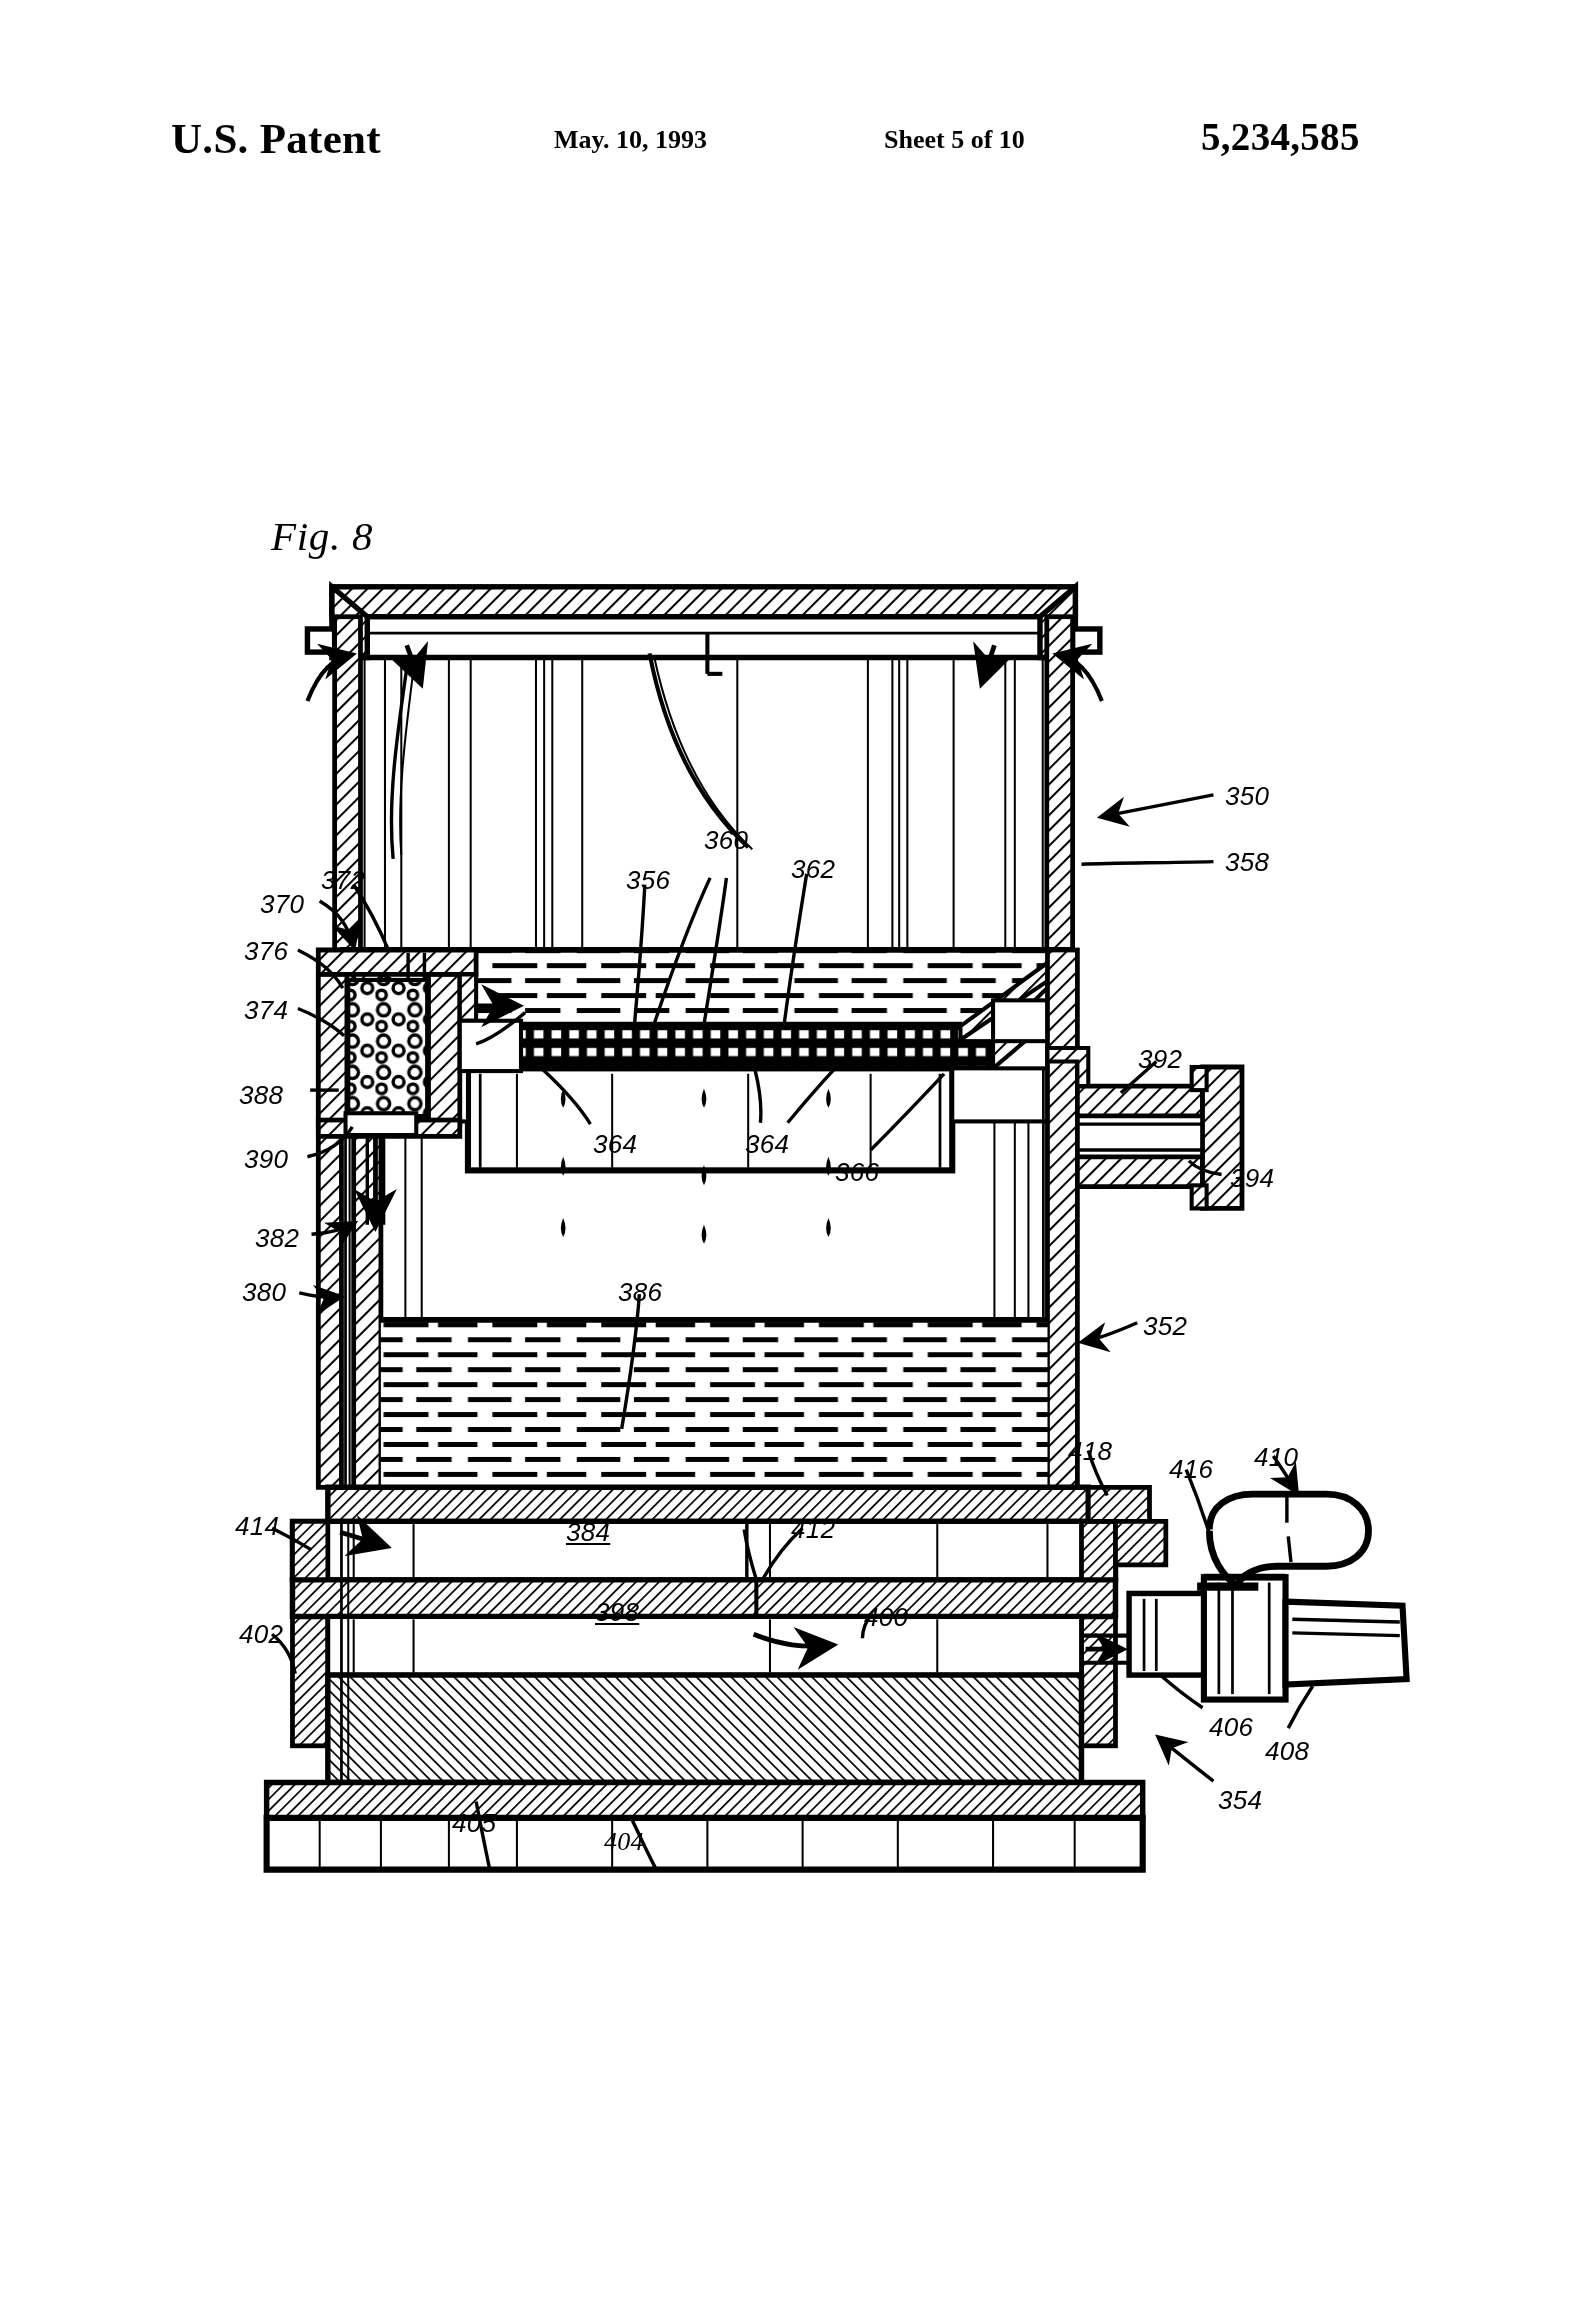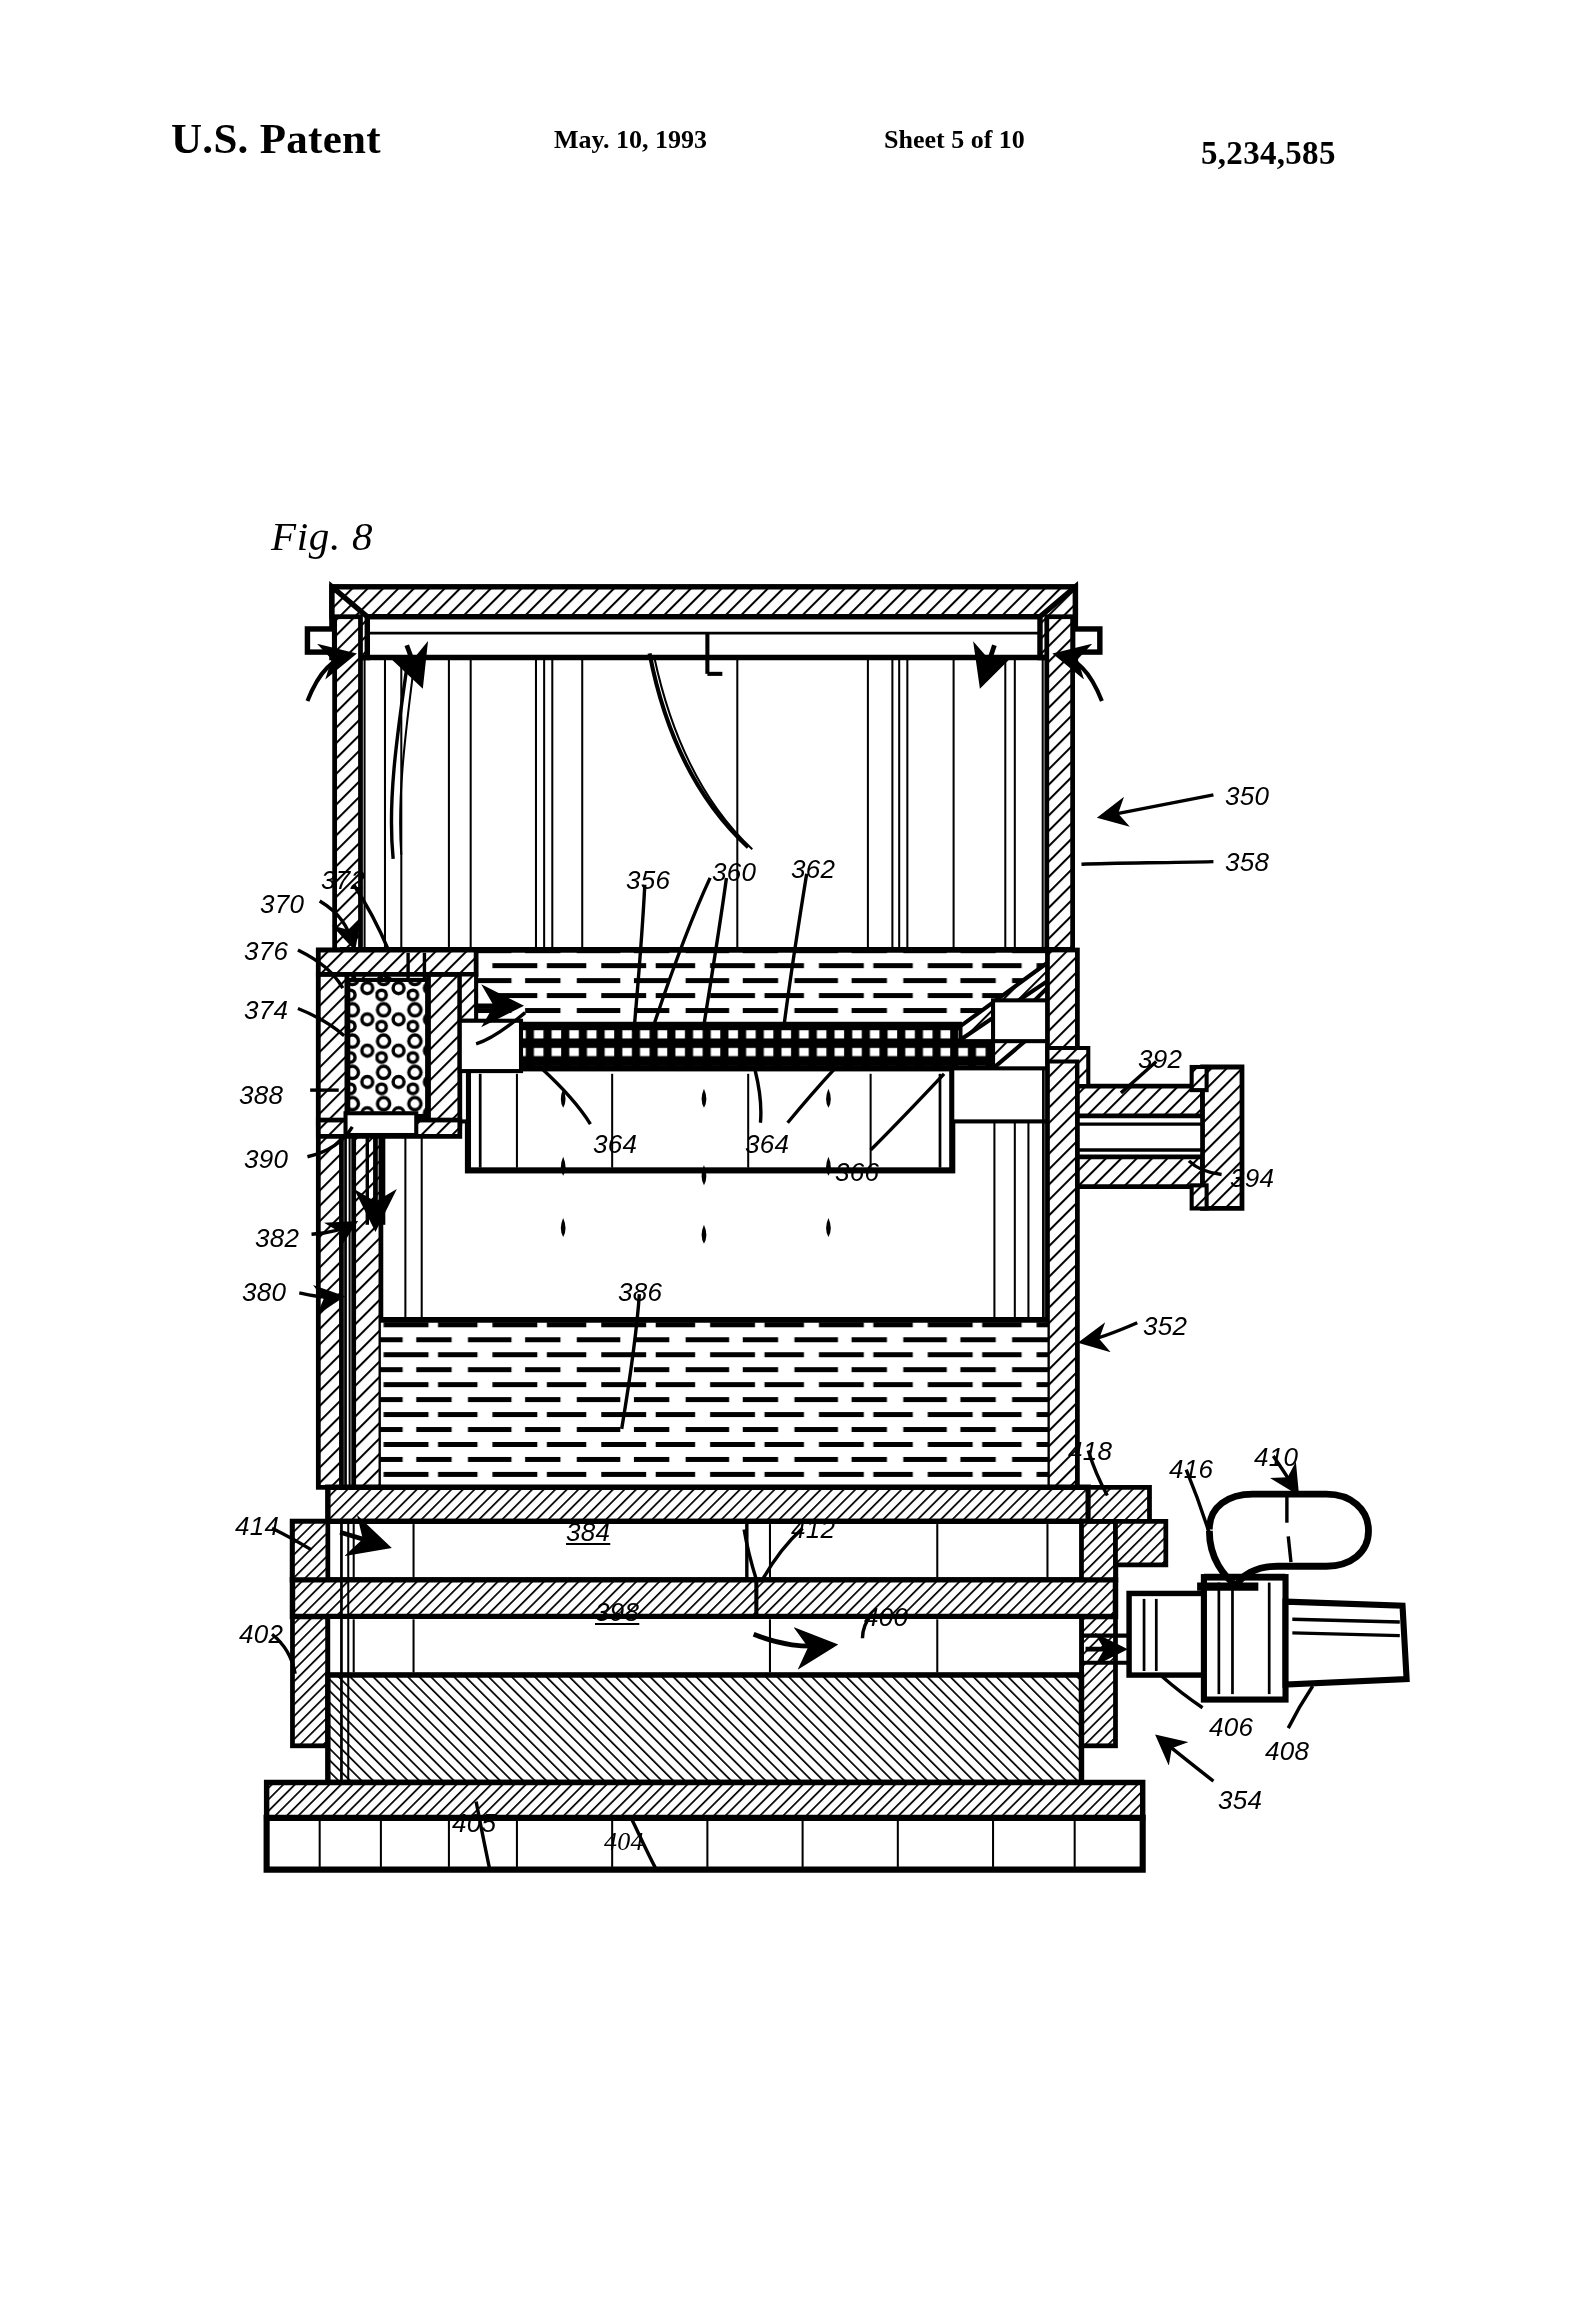--- a/index.html
+++ b/index.html
@@ -52,24 +52,23 @@
     font-weight: bold;
     font-size: 26px;
     white-space: nowrap;
   }
   .hdr-number {
     position: absolute;
     left: 1201px;
     top: 0;
     font-family: "Liberation Serif", serif;
     font-weight: bold;
-    font-size: 33px;
+    font-size: 39px;
     letter-spacing: 0.3px;
     white-space: nowrap;
-    margin-top: 21px;
   }
 
   
   #figure-area {
     position: absolute;
     left: 0;
     top: 0;
     width: 1578px;
     height: 2102px;
   }
@@ -513,21 +512,21 @@
 
     </g>
   </svg>
 <div class="ref" style="left: 1225px; top: 783px;">350</div>
     <div class="ref" style="left: 1225px; top: 849px;">358</div>
     <div class="ref" style="left: 321px; top: 867px;">372</div>
     <div class="ref" style="left: 260px; top: 891px;">370</div>
     <div class="ref" style="left: 244px; top: 938px;">376</div>
     <div class="ref" style="left: 244px; top: 997px;">374</div>
     <div class="ref" style="left: 626px; top: 867px;">356</div>
-    <div class="ref" style="left: 704px; top: 859px; margin-left: 8px;">360</div>
+    <div class="ref" style="left: 704px; top: 827px;">360</div>
     <div class="ref" style="left: 791px; top: 856px;">362</div>
     <div class="ref" style="left: 239px; top: 1082px;">388</div>
     <div class="ref" style="left: 244px; top: 1146px;">390</div>
     <div class="ref" style="left: 255px; top: 1225px;">382</div>
     <div class="ref" style="left: 242px; top: 1279px;">380</div>
     <div class="ref" style="left: 593px; top: 1131px;">364</div>
     <div class="ref" style="left: 745px; top: 1131px;">364</div>
     <div class="ref" style="left: 835px; top: 1159px;">366</div>
     <div class="ref" style="left: 1138px; top: 1046px;">392</div>
     <div class="ref" style="left: 1230px; top: 1165px;">394</div>

